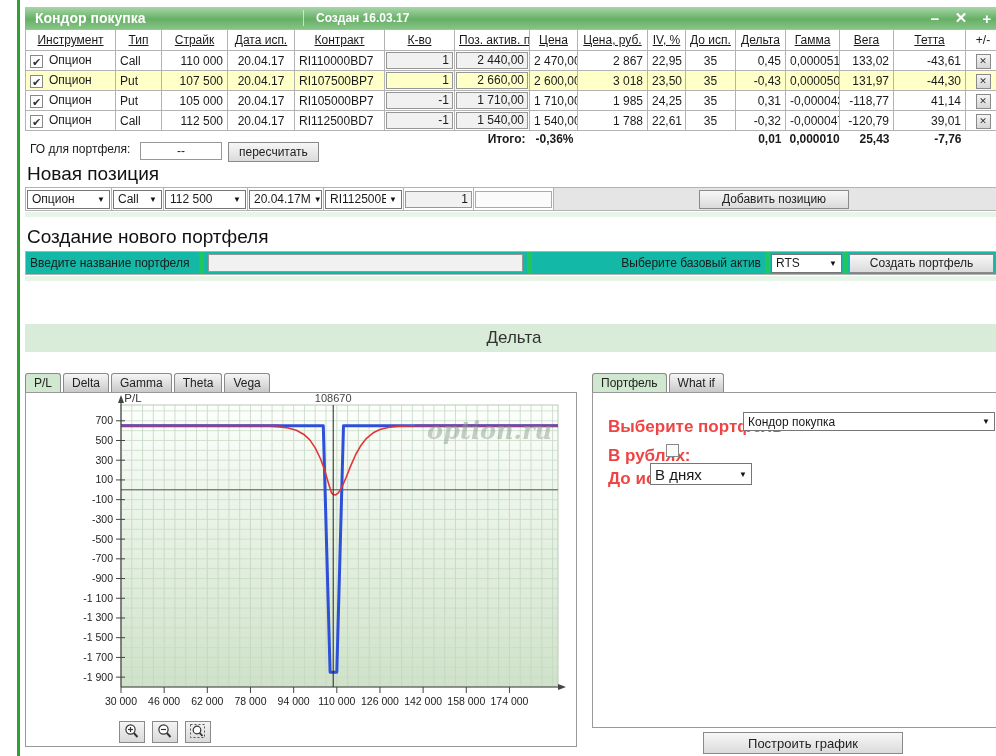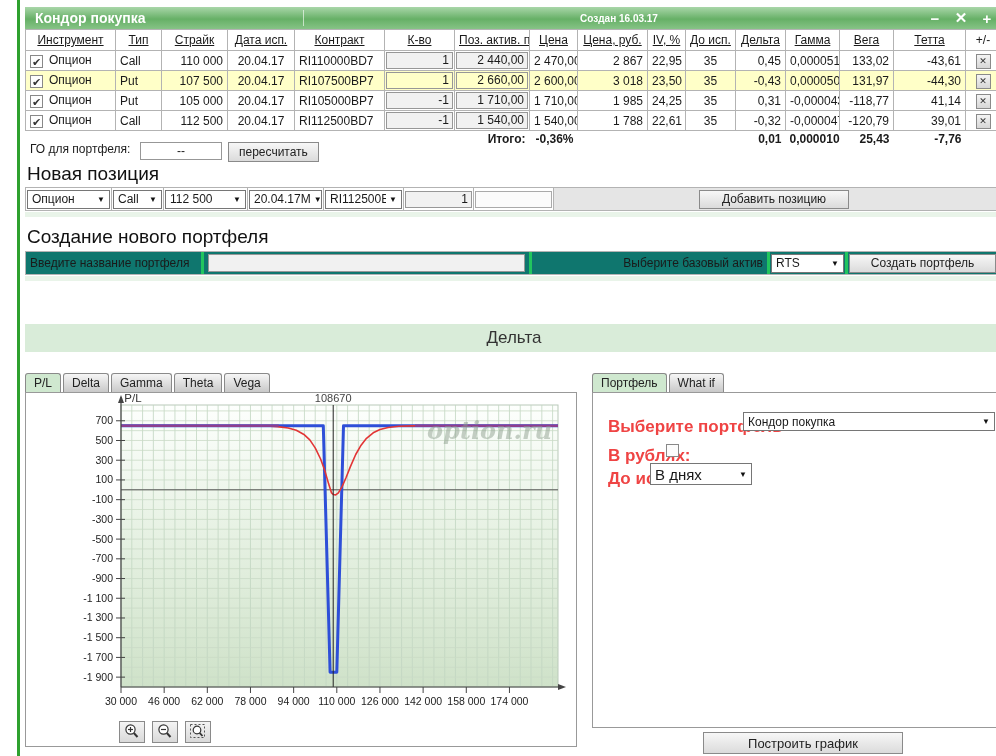--- a/index.html
+++ b/index.html
@@ -9,21 +9,21 @@
     background:#fff; font-family:"Liberation Sans", sans-serif; font-size:12px; color:#1a1a1a;margin-left:17px;
   }
   .edge { position:absolute; left:0; top:0; width:3px; height:756px; background:#2fa12f; }
 
   
   .titlebar { position:absolute; left:8px; top:7px; width:975px; height:22px;
     background:linear-gradient(180deg,#a9d6a9 0%,#66b066 55%,#86c386 100%);
     display:flex; align-items:center; color:#fff; }
   .titlebar .t1 { font-weight:bold; font-size:14px; padding-left:10px; width:278px; }
   .titlebar .sep { width:1px; height:16px; background:rgba(255,255,255,.6); }
-  .titlebar .t2 { font-size:10px; font-weight:bold; padding-left:12px; flex:1;text-align:center; }
+  .titlebar .t2 { font-size:12px; font-weight:bold; padding-left:12px; flex:1; }
   .winbtn { width:26px; text-align:center; font-weight:bold; font-size:15px; cursor:pointer; }
 
   
   table.pos { position:absolute; left:8px; top:29px; width:975px; border-collapse:collapse; table-layout:fixed; }
   table.pos th, table.pos td { border:1px solid #b3b3b3; font-size:12px; padding:1px 4px; height:20px; overflow:hidden; white-space:nowrap; }
   table.pos th { font-weight:normal; text-decoration:underline; height:21px; background:#fff; }
   table.pos th.nou { text-decoration:none; }
   tr.hl td { background:#ffffc8; }
   td.al { text-align:left; } td.ar { text-align:right; } td.ac { text-align:center; }
   .cellbox { background:#f1f1f1; border:1px solid #979797; height:17px; line-height:15px; padding:0 3px; text-align:right; }
@@ -53,21 +53,21 @@
   
   .nprow { position:absolute; left:8px; top:187px; width:975px; height:24px; display:flex; border:1px solid #b3b3b3; border-right:none; }
   .npcell { border-right:1px solid #b3b3b3; padding:1px; background:#fff; display:flex; align-items:center; }
   .npcell > * { width:100%; }
   .npfill { flex:1; background:#e5e5e5; border-right:3px solid #be185d; display:flex; align-items:center; justify-content:center; }
   .npfill .btn { width:150px; height:19px; margin-right:3px; }
   .strip { position:absolute; left:8px; width:975px; height:5px; background:#e9f4e9; }
 
   
   .pcrow { position:absolute; left:8px; top:251px; width:975px; height:24px; display:flex; border:1px solid #b3b3b3; border-right:none; }
-  .pccell { border-right:3px solid #22c55e; padding:1px 4px; background:#0f766e; display:flex; align-items:center; }
+  .pccell { border-right:5px solid #22c55e; padding:1px 4px; background:#14b8a6; display:flex; align-items:center; }
 
   .banner { position:absolute; left:8px; top:324px; width:978px; height:28px; background:#d9ecd9;
             text-align:center; line-height:28px; font-size:17px; color:#333; }
 
   
   .tabbar { position:absolute; display:flex; align-items:flex-end; height:19px; }
   .tab { border:1px solid #8a8a8a; border-bottom:none; border-radius:3px 3px 0 0; padding:2px 8px 2px 8px;
          background:linear-gradient(180deg,#f6f6f6,#c9c9c9); margin-right:2px; font-size:12px; color:#222; height:19px; }
   .tab.active { background:#cfe8cf; }
 

